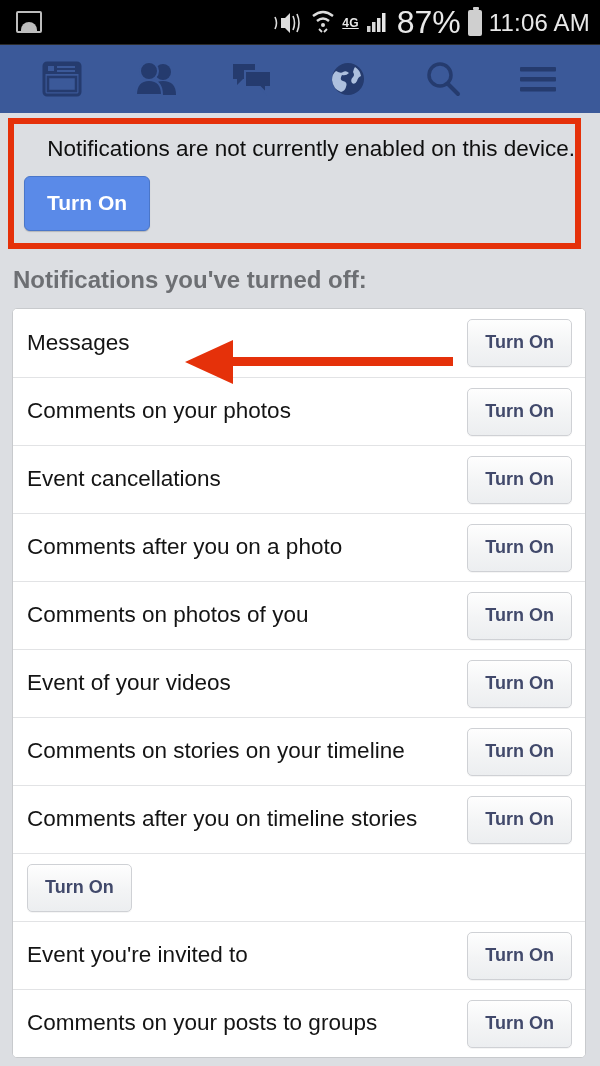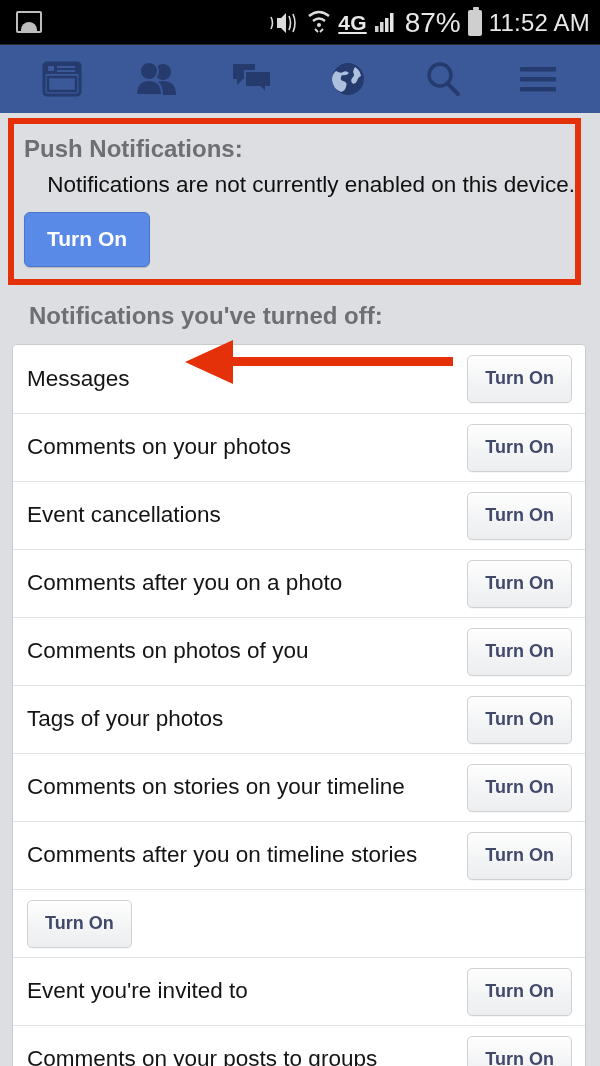--- a/index.html
+++ b/index.html
@@ -14,21 +14,21 @@
   
   .statusbar{
     height:45px; width:600px; background:#000;
     display:flex; align-items:center; position:relative;
     border-bottom:1px solid #2b2b2b;
   }
   .sb-left{ display:flex; align-items:center; padding-left:16px; }
   .sb-right{ position:absolute; right:10px; top:0; height:45px;
              display:flex; align-items:center; gap:7px; }
   .sb-text{ color:#e8e8e8; font-size:24px; letter-spacing:.2px; font-weight:400;}
-  .sb-battery-pct{ color:#e8e8e8; font-size:28px;text-align:center; }
+  .sb-battery-pct{ color:#e8e8e8; font-size:32px;text-align:center; }
   .icon-photo{ width:26px; height:22px; border:2px solid #bdbdbd; border-radius:2px;
                position:relative; overflow:hidden; background:#000;}
   .icon-photo:after{ content:""; position:absolute; bottom:0; left:3px;
      width:16px;height:9px;background:#bdbdbd;
      border-radius:9px 9px 0 0;}
   .icon-mute{ width:30px;height:26px; position:relative; }
   .icon-battery{ width:14px;height:26px;border:2px solid #cfcfcf;border-radius:2px;
                  position:relative; background:#cfcfcf; }
   .icon-battery:before{ content:""; position:absolute; top:-5px; left:3px;
      width:6px;height:3px;background:#cfcfcf;border-radius:1px;}
@@ -73,21 +73,20 @@
   }
   .arrow-annot{
     position:absolute; left:185px; top:218px; width:268px; height:52px;
     pointer-events:none;
   }
 
   
   .section-head{
     font-size:24px; font-weight:bold; color:#6d6f73;
     padding:17px 8px 14px 13px;
-    margin-left:16px;
   }
 
   
   .card{
     margin:0 14px 0 12px;
     background:#fff;
     border:1px solid #c8cacd;
     border-radius:5px;
     overflow:hidden;
   }
@@ -128,32 +127,32 @@
       </svg>
     </span>
     <span>
       <svg width="24" height="26" viewBox="0 0 24 26">
         <path d="M2 8 q10 -8 20 0" stroke="#dcdcdc" stroke-width="2.4" fill="none"></path>
         <path d="M6 13 q6 -5 12 0" stroke="#dcdcdc" stroke-width="2.4" fill="none"></path>
         <circle cx="12" cy="17" r="2" fill="#dcdcdc"></circle>
         <path d="M8 21 l3 3 M16 21 l-3 3" stroke="#dcdcdc" stroke-width="1.8"></path>
       </svg>
     </span>
-    <span class="sb-text" style="font-size:21px;font-weight:bold;text-decoration:underline;">4G</span>
+    <span class="sb-text" style="font-size:12px;font-weight:bold;text-decoration:underline;">4G</span>
     <span>
       <svg width="24" height="24" viewBox="0 0 24 24">
         <rect x="1" y="17" width="3.5" height="6" fill="#d0d0d0"></rect>
         <rect x="6" y="13" width="3.5" height="10" fill="#d8d8d8"></rect>
         <rect x="11" y="9" width="3.5" height="14" fill="#e0e0e0"></rect>
         <rect x="16" y="4" width="3.5" height="19" fill="#e8e8e8"></rect>
       </svg>
     </span>
     <span class="sb-battery-pct">87%</span>
     <span class="icon-battery"></span>
-    <span class="sb-text">11:52 AM</span>
+    <span class="sb-text">11:06 AM</span>
   </div>
 </div>
 
 <div class="fbnav">
   <div class="navbtn">
     <span>
       <svg width="40" height="36" viewBox="0 0 40 36">
         <rect x="2" y="2" width="36" height="32" rx="3" fill="none" stroke="#253b6e" stroke-width="3"></rect>
         <rect x="2" y="2" width="36" height="11" fill="#253b6e"></rect>
         <rect x="6" y="16" width="28" height="14" fill="none" stroke="#253b6e" stroke-width="2.5"></rect>
@@ -204,21 +203,20 @@
         <rect x="2" y="3" width="36" height="4.5" rx="1" fill="#253b6e"></rect>
         <rect x="2" y="13" width="36" height="4.5" rx="1" fill="#253b6e"></rect>
         <rect x="2" y="23" width="36" height="4.5" rx="1" fill="#253b6e"></rect>
       </svg>
     </span>
   </div>
 </div>
 
 <div class="push-wrap">
   <div class="push-box">
-    <div class="push-title">Push Notifications:</div>
     <div class="push-sub">Notifications are not currently enabled on this device.</div>
     <div class="btn-blue">Turn On</div>
   </div>
   <div class="arrow-annot">
     <svg width="268" height="52" viewBox="0 0 268 52">
       <polygon points="0,26 48,4 48,48" fill="#e5310a"></polygon>
       <rect x="45" y="21" width="223" height="9" fill="#e5310a"></rect>
     </svg>
   </div>
 </div>
@@ -240,21 +238,21 @@
   </div>
   <div class="row">
     <span class="row-label">Comments after you on a photo</span>
     <span class="btn-grey">Turn On</span>
   </div>
   <div class="row">
     <span class="row-label">Comments on photos of you</span>
     <span class="btn-grey">Turn On</span>
   </div>
   <div class="row">
-    <span class="row-label">Tags of your photos</span>
+    <span class="row-label">Event of your videos</span>
     <span class="btn-grey">Turn On</span>
   </div>
   <div class="row">
     <span class="row-label">Comments on stories on your timeline</span>
     <span class="btn-grey">Turn On</span>
   </div>
   <div class="row">
     <span class="row-label">Comments after you on timeline stories</span>
     <span class="btn-grey">Turn On</span>
   </div>

